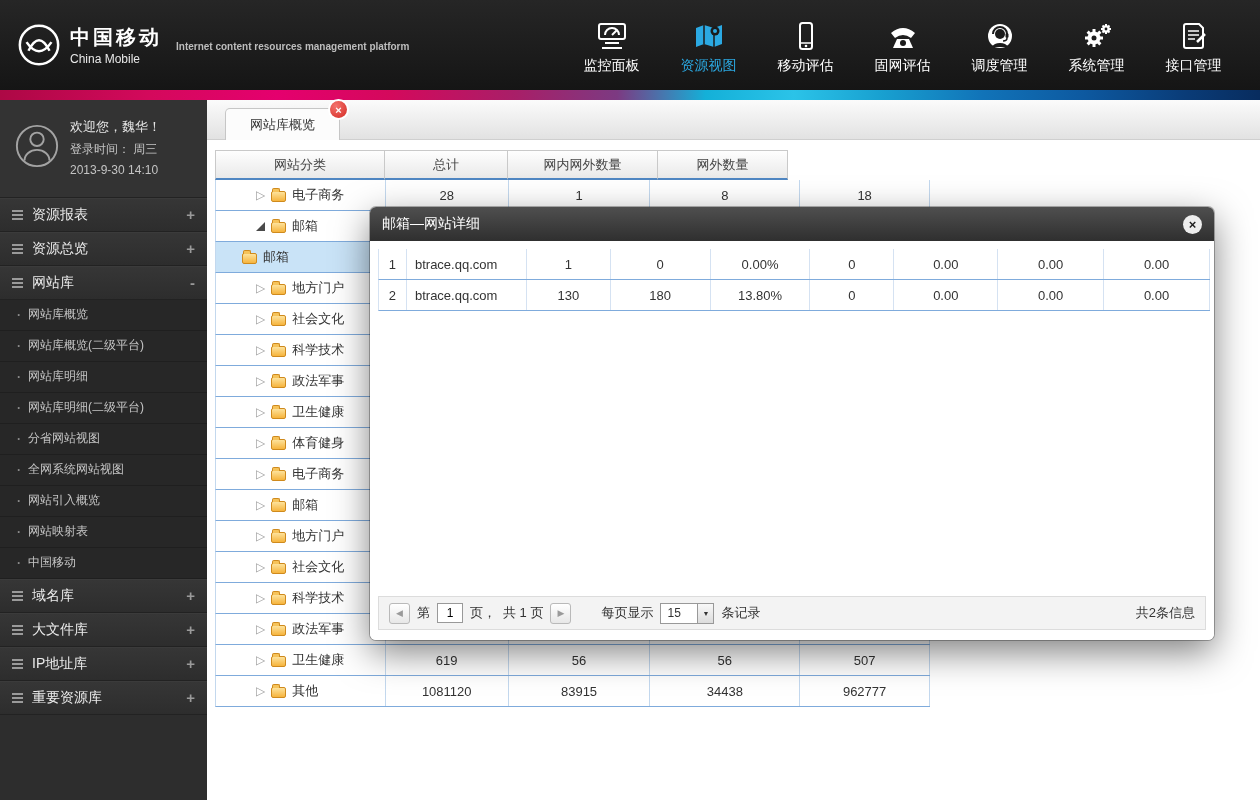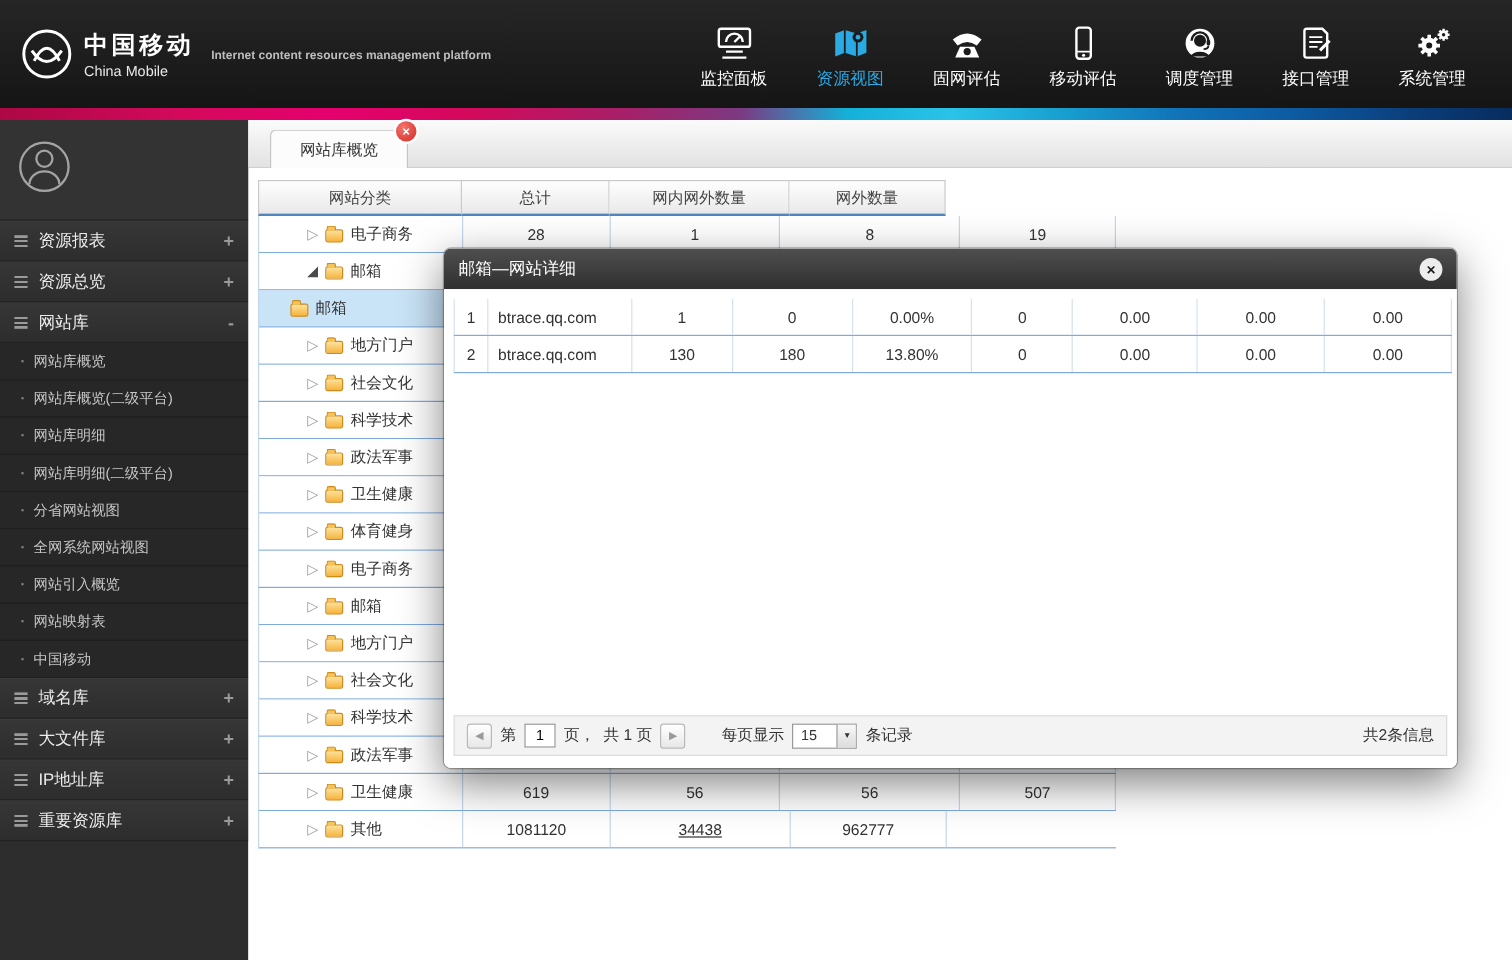--- a/index.html
+++ b/index.html
@@ -152,61 +152,49 @@
               <line x1="21" y1="7" x2="21" y2="26" stroke="#1b1b1b" stroke-width="1.5"></line>
               <circle cx="22" cy="10" r="4.5" fill="#1b1b1b"></circle>
               <circle cx="22" cy="10" r="2" fill="currentColor"></circle>
             </svg>
           </span>
           <span class="nav-label">资源视图</span>
         </div>
         <div class="nav-item">
           <span class="nav-icon">
             <svg viewBox="0 0 32 30" width="32" height="30">
+              <rect x="10" y="2" width="12" height="26" rx="2.5" fill="none" stroke="currentColor" stroke-width="2"></rect>
+              <line x1="10" y1="22" x2="22" y2="22" stroke="currentColor" stroke-width="1.5"></line>
+              <circle cx="16" cy="25" r="1.3" fill="currentColor"></circle>
+            </svg>
+          </span>
+          <span class="nav-label">移动评估</span>
+        </div>
+        <div class="nav-item">
+          <span class="nav-icon">
+            <svg viewBox="0 0 32 30" width="32" height="30">
               <path d="M4 12 Q16 2 28 12 L24 17 Q16 11 8 17 Z" fill="currentColor"></path>
               <path d="M10 18 H22 L26 27 H6 Z" fill="currentColor"></path>
               <circle cx="16" cy="22" r="3" fill="#1b1b1b"></circle>
             </svg>
           </span>
           <span class="nav-label">固网评估</span>
-        </div>
-        <div class="nav-item">
-          <span class="nav-icon">
-            <svg viewBox="0 0 32 30" width="32" height="30">
-              <rect x="10" y="2" width="12" height="26" rx="2.5" fill="none" stroke="currentColor" stroke-width="2"></rect>
-              <line x1="10" y1="22" x2="22" y2="22" stroke="currentColor" stroke-width="1.5"></line>
-              <circle cx="16" cy="25" r="1.3" fill="currentColor"></circle>
-            </svg>
-          </span>
-          <span class="nav-label">移动评估</span>
         </div>
         <div class="nav-item">
           <span class="nav-icon">
             <svg viewBox="0 0 32 30" width="32" height="30">
               <circle cx="16" cy="15" r="12" fill="currentColor"></circle>
               <circle cx="16" cy="13" r="5" fill="#1b1b1b"></circle>
               <path d="M8 26 a8.5 6 0 0 1 16 0" fill="#1b1b1b"></path>
               <path d="M9 13 a7 7 0 0 1 14 0" fill="none" stroke="#1b1b1b" stroke-width="2"></path>
               <rect x="21.5" y="12" width="3" height="5" rx="1.5" fill="#1b1b1b"></rect>
               <path d="M23 17 q0 3 -4 3" fill="none" stroke="#1b1b1b" stroke-width="1.5"></path>
             </svg>
           </span>
           <span class="nav-label">调度管理</span>
-        </div>
-        <div class="nav-item">
-          <span class="nav-icon">
-            <svg viewBox="0 0 32 30" width="32" height="30">
-              <path d="M8 3 H21 L25 7 V25 a2 2 0 0 1 -2 2 H8 a2 2 0 0 1 -2 -2 V5 a2 2 0 0 1 2 -2 Z" fill="none" stroke="currentColor" stroke-width="2"></path>
-              <line x1="10" y1="10" x2="21" y2="10" stroke="currentColor" stroke-width="1.5"></line>
-              <line x1="10" y1="14" x2="21" y2="14" stroke="currentColor" stroke-width="1.5"></line>
-              <line x1="10" y1="18" x2="17" y2="18" stroke="currentColor" stroke-width="1.5"></line>
-              <line x1="19" y1="21" x2="27" y2="13" stroke="currentColor" stroke-width="2.5"></line>
-            </svg>
-          </span>
-          <span class="nav-label">接口管理</span>
         </div>
         <div class="nav-item">
           <span class="nav-icon">
             <svg viewBox="0 0 32 30" width="32" height="30">
               <g stroke="currentColor" stroke-width="3">
                 <line x1="13" y1="8" x2="13" y2="26"></line>
                 <line x1="4" y1="17" x2="22" y2="17"></line>
                 <line x1="6.6" y1="10.6" x2="19.4" y2="23.4"></line>
                 <line x1="6.6" y1="23.4" x2="19.4" y2="10.6"></line>
               </g>
@@ -217,34 +205,51 @@
                 <line x1="20" y1="8" x2="30" y2="8"></line>
                 <line x1="21.5" y1="4.5" x2="28.5" y2="11.5"></line>
                 <line x1="21.5" y1="11.5" x2="28.5" y2="4.5"></line>
               </g>
               <circle cx="25" cy="8" r="3.8" fill="currentColor"></circle>
               <circle cx="25" cy="8" r="1.4" fill="#1b1b1b"></circle>
             </svg>
           </span>
           <span class="nav-label">系统管理</span>
         </div>
+        <div class="nav-item">
+          <span class="nav-icon">
+            <svg viewBox="0 0 32 30" width="32" height="30">
+              <path d="M8 3 H21 L25 7 V25 a2 2 0 0 1 -2 2 H8 a2 2 0 0 1 -2 -2 V5 a2 2 0 0 1 2 -2 Z" fill="none" stroke="currentColor" stroke-width="2"></path>
+              <line x1="10" y1="10" x2="21" y2="10" stroke="currentColor" stroke-width="1.5"></line>
+              <line x1="10" y1="14" x2="21" y2="14" stroke="currentColor" stroke-width="1.5"></line>
+              <line x1="10" y1="18" x2="17" y2="18" stroke="currentColor" stroke-width="1.5"></line>
+              <line x1="19" y1="21" x2="27" y2="13" stroke="currentColor" stroke-width="2.5"></line>
+            </svg>
+          </span>
+          <span class="nav-label">接口管理</span>
+        </div>
       </nav>
   </header>
 
   <div class="stripe"></div>
 
   <aside class="sidebar">
     <div class="user">
       <span class="avatar">
         <svg viewBox="0 0 48 48" width="46" height="46">
           <circle cx="24" cy="24" r="21" fill="none" stroke="#a3a3a3" stroke-width="2"></circle>
           <circle cx="24" cy="17" r="7" fill="none" stroke="#a3a3a3" stroke-width="2"></circle>
           <path d="M11 39 a13 11 0 0 1 26 0" fill="none" stroke="#a3a3a3" stroke-width="2"></path>
         </svg>
       </span>
+      <div class="user-texts">
+        <div class="welcome">欢迎您，魏华！</div>
+        <div>登录时间： 周三</div>
+        <div>2013-9-30  14:10</div>
+      </div>
     </div>
     <div>
         <div class="menu-section">
           <span class="menu-icon"></span>
           <span class="label">资源报表</span>
           <span class="toggle">+</span>
         </div>
         <div class="menu-section">
           <span class="menu-icon"></span>
           <span class="label">资源总览</span>
@@ -334,21 +339,21 @@
       <div>
           <div class="g-row">
             <div class="g-cell tree" style="width: 170px;">
               <span class="tri collapsed">▷</span>
               <span class="folder"></span>
               <span class="tree-label">电子商务</span>
             </div>
             <div class="g-cell num" style="width: 123px;">28</div>
             <div class="g-cell num" style="width: 142px;">1</div>
             <div class="g-cell num" style="width: 150px;">8</div>
-            <div class="g-cell num" style="width: 130px;">19</div>
+            <div class="g-cell num" style="width: 130px;">18</div>
           </div>
           <div class="g-row">
             <div class="g-cell tree" style="width: 170px;">
               <span class="tri expanded"></span>
               <span class="folder"></span>
               <span class="tree-label">邮箱</span>
             </div>
             <div class="g-cell num" style="width: 123px;"></div>
             <div class="g-cell num" style="width: 142px;"></div>
             <div class="g-cell num" style="width: 150px;"></div>
@@ -507,21 +512,22 @@
             <div class="g-cell num" style="width: 150px;">56</div>
             <div class="g-cell num" style="width: 130px;">507</div>
           </div>
           <div class="g-row">
             <div class="g-cell tree" style="width: 170px;">
               <span class="tri collapsed">▷</span>
               <span class="folder"></span>
               <span class="tree-label">其他</span>
             </div>
             <div class="g-cell num" style="width: 123px;">1081120</div>
-            <div class="g-cell num" style="width: 150px; text-decoration: underline;">34438</div>
+            <div class="g-cell num" style="width: 142px;">83915</div>
+            <div class="g-cell num" style="width: 150px;">34438</div>
             <div class="g-cell num" style="width: 130px;">962777</div>
           </div>
         </div>
     </div>
 
     <div class="modal">
       <div class="modal-title">
         <span>邮箱—网站详细</span>
         <span class="modal-close">×</span>
       </div>

